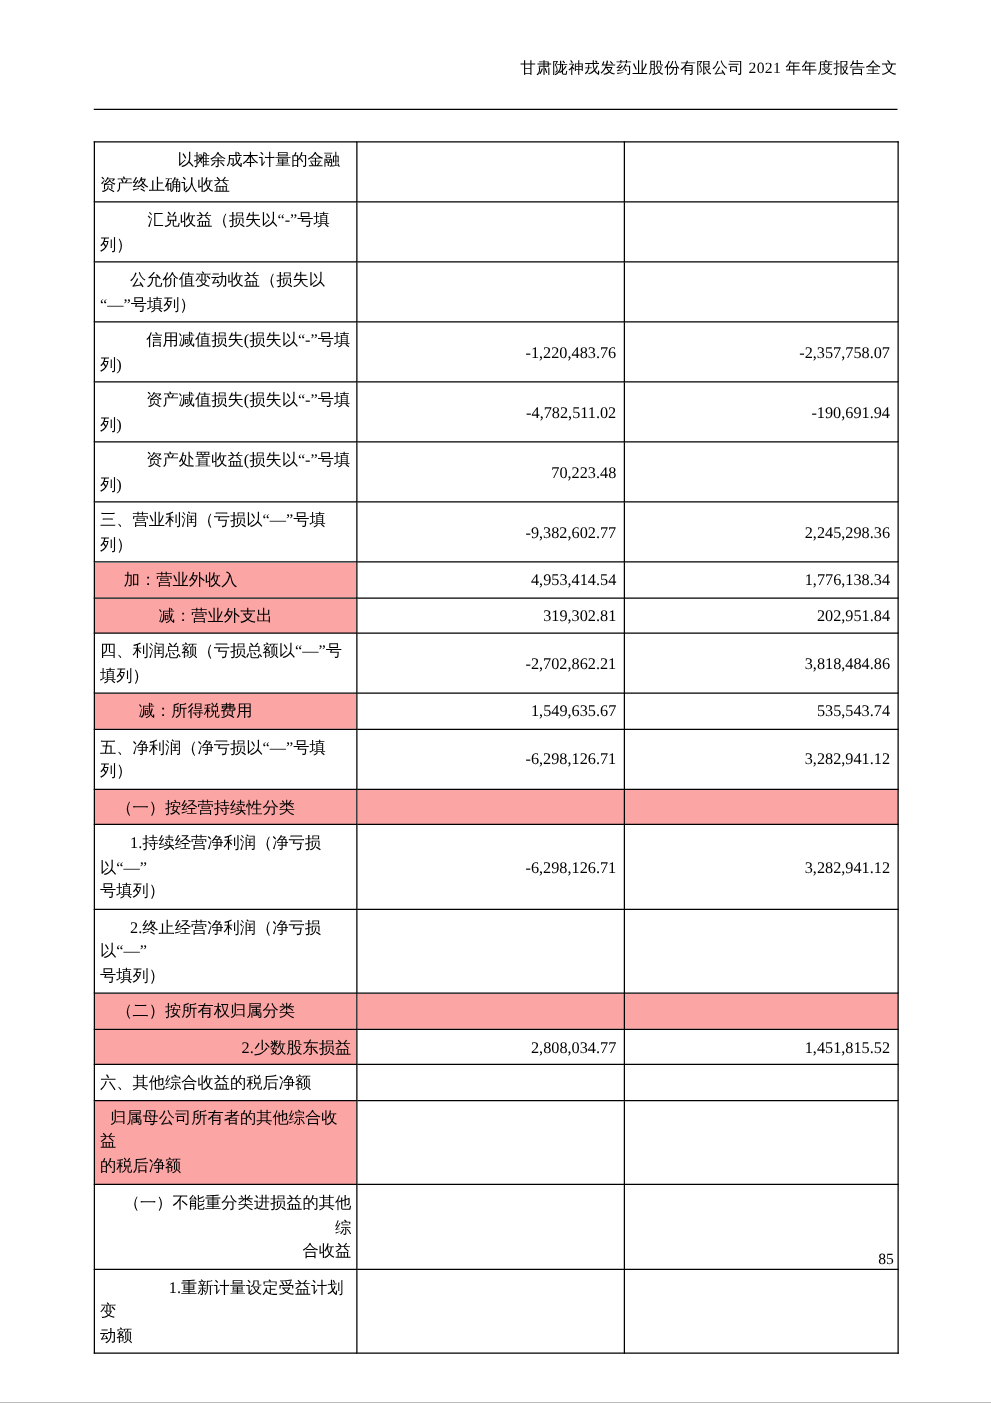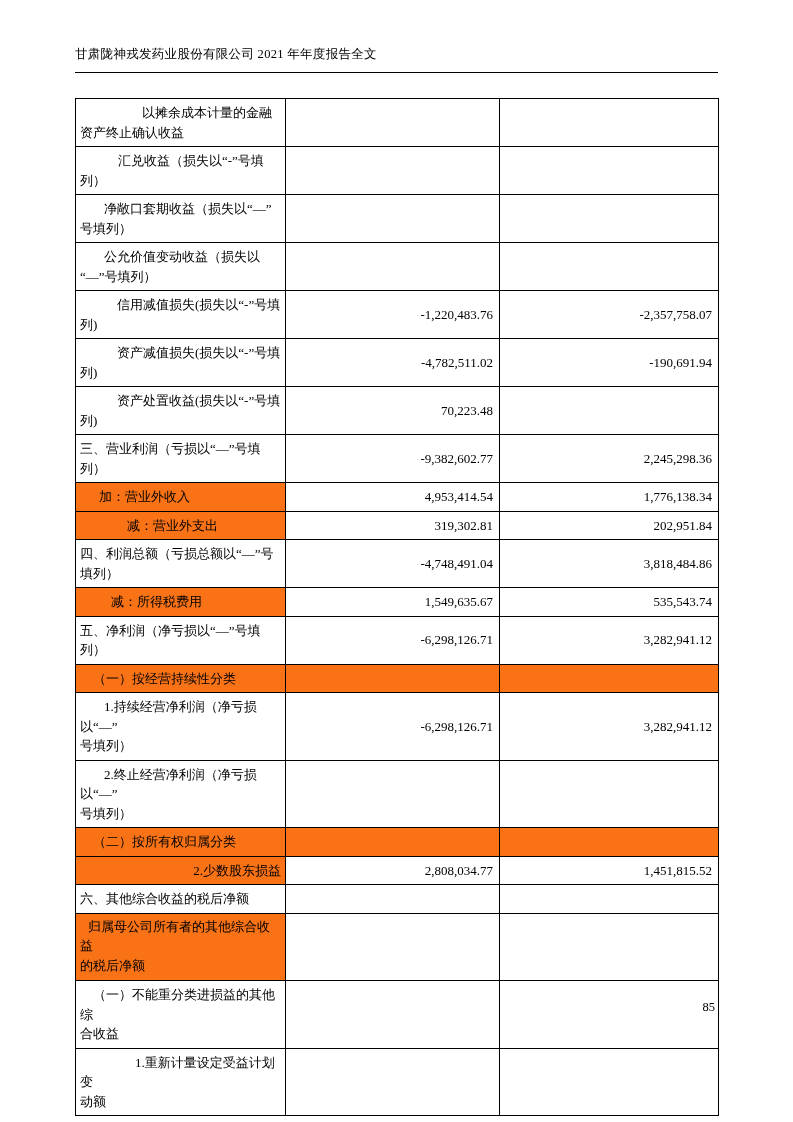--- a/index.html
+++ b/index.html
@@ -7,23 +7,24 @@
   body { width: 793px; margin: 0 auto; font-family: "Liberation Serif", "DejaVu Serif", serif; color: #000; }
   .page {
     position: relative;
     width: 793px;
     height: 1122px;
     background: #ffffff;
     padding: 46px 75px 0 75px;
     overflow: hidden;
   }
   .header {
+    text-align: right;
     font-size: 12.5px;
     letter-spacing: 0.3px;
-    padding-bottom: 9px;
+    padding-bottom: 24px;
     border-bottom: 1.5px solid #000;
   }
   table.statement {
     border-collapse: collapse;
     table-layout: fixed;
     width: 643px;
     margin-top: 25px;
   }
   table.statement td {
     border: 1px solid #000;
@@ -36,21 +37,21 @@
     padding: 4px 4px;
     white-space: pre-wrap;
     word-break: break-all;
     text-align: left;
   }
   td.value-cell {
     text-align: right;
     padding: 4px 6px;
     font-size: 13px;
   }
-  tr.shade td, td.shade { background: #f97316; }
+  tr.shade td, td.shade { background: #fca5a5; }
   .footer {
     position: absolute;
     top: 1000px;
     right: 78px;
     font-size: 12.5px;
   }
 </style>
 </head>
 <body>
 
@@ -68,26 +69,20 @@
     </colgroup>
     <tbody>
         <tr>
           <td class="label-cell" style="text-indent: 62px;">以摊余成本计量的金融
 资产终止确认收益</td>
           <td class="value-cell"></td>
           <td class="value-cell"></td>
         </tr>
         <tr>
           <td class="label-cell" style="text-indent: 38px;">汇兑收益（损失以“-”号填列）</td>
-          <td class="value-cell"></td>
-          <td class="value-cell"></td>
-        </tr>
-        <tr>
-          <td class="label-cell" style="text-indent: 24px;">净敞口套期收益（损失以“—”
-号填列）</td>
           <td class="value-cell"></td>
           <td class="value-cell"></td>
         </tr>
         <tr>
           <td class="label-cell" style="text-indent: 24px;">公允价值变动收益（损失以
 “—”号填列）</td>
           <td class="value-cell"></td>
           <td class="value-cell"></td>
         </tr>
         <tr>
@@ -118,21 +113,21 @@
           <td class="value-cell">4,953,414.54</td>
           <td class="value-cell">1,776,138.34</td>
         </tr>
         <tr>
           <td class="label-cell shade" style="text-indent: 19px; padding-left: 32px;">减：营业外支出</td>
           <td class="value-cell">319,302.81</td>
           <td class="value-cell">202,951.84</td>
         </tr>
         <tr>
           <td class="label-cell" style="text-indent: 0px;">四、利润总额（亏损总额以“—”号填列）</td>
-          <td class="value-cell">-4,748,491.04</td>
+          <td class="value-cell">-2,702,862.21</td>
           <td class="value-cell">3,818,484.86</td>
         </tr>
         <tr>
           <td class="label-cell shade" style="text-indent: 19px; padding-left: 16px;">减：所得税费用</td>
           <td class="value-cell">1,549,635.67</td>
           <td class="value-cell">535,543.74</td>
         </tr>
         <tr>
           <td class="label-cell" style="text-indent: 0px;">五、净利润（净亏损以“—”号填列）</td>
           <td class="value-cell">-6,298,126.71</td>
@@ -170,21 +165,21 @@
           <td class="value-cell"></td>
           <td class="value-cell"></td>
         </tr>
         <tr>
           <td class="label-cell shade" style="text-indent: 8px; font-family: Liberation Mono, monospace;">归属母公司所有者的其他综合收益
 的税后净额</td>
           <td class="value-cell"></td>
           <td class="value-cell"></td>
         </tr>
         <tr>
-          <td class="label-cell" style="text-indent: 13px;">（一）不能重分类进损益的其他综
+          <td class="label-cell" style="text-indent: 13px; text-align: right;">（一）不能重分类进损益的其他综
 合收益</td>
           <td class="value-cell"></td>
           <td class="value-cell"></td>
         </tr>
         <tr>
           <td class="label-cell" style="text-indent: 55px;">1.重新计量设定受益计划变
 动额</td>
           <td class="value-cell"></td>
           <td class="value-cell"></td>
         </tr>

